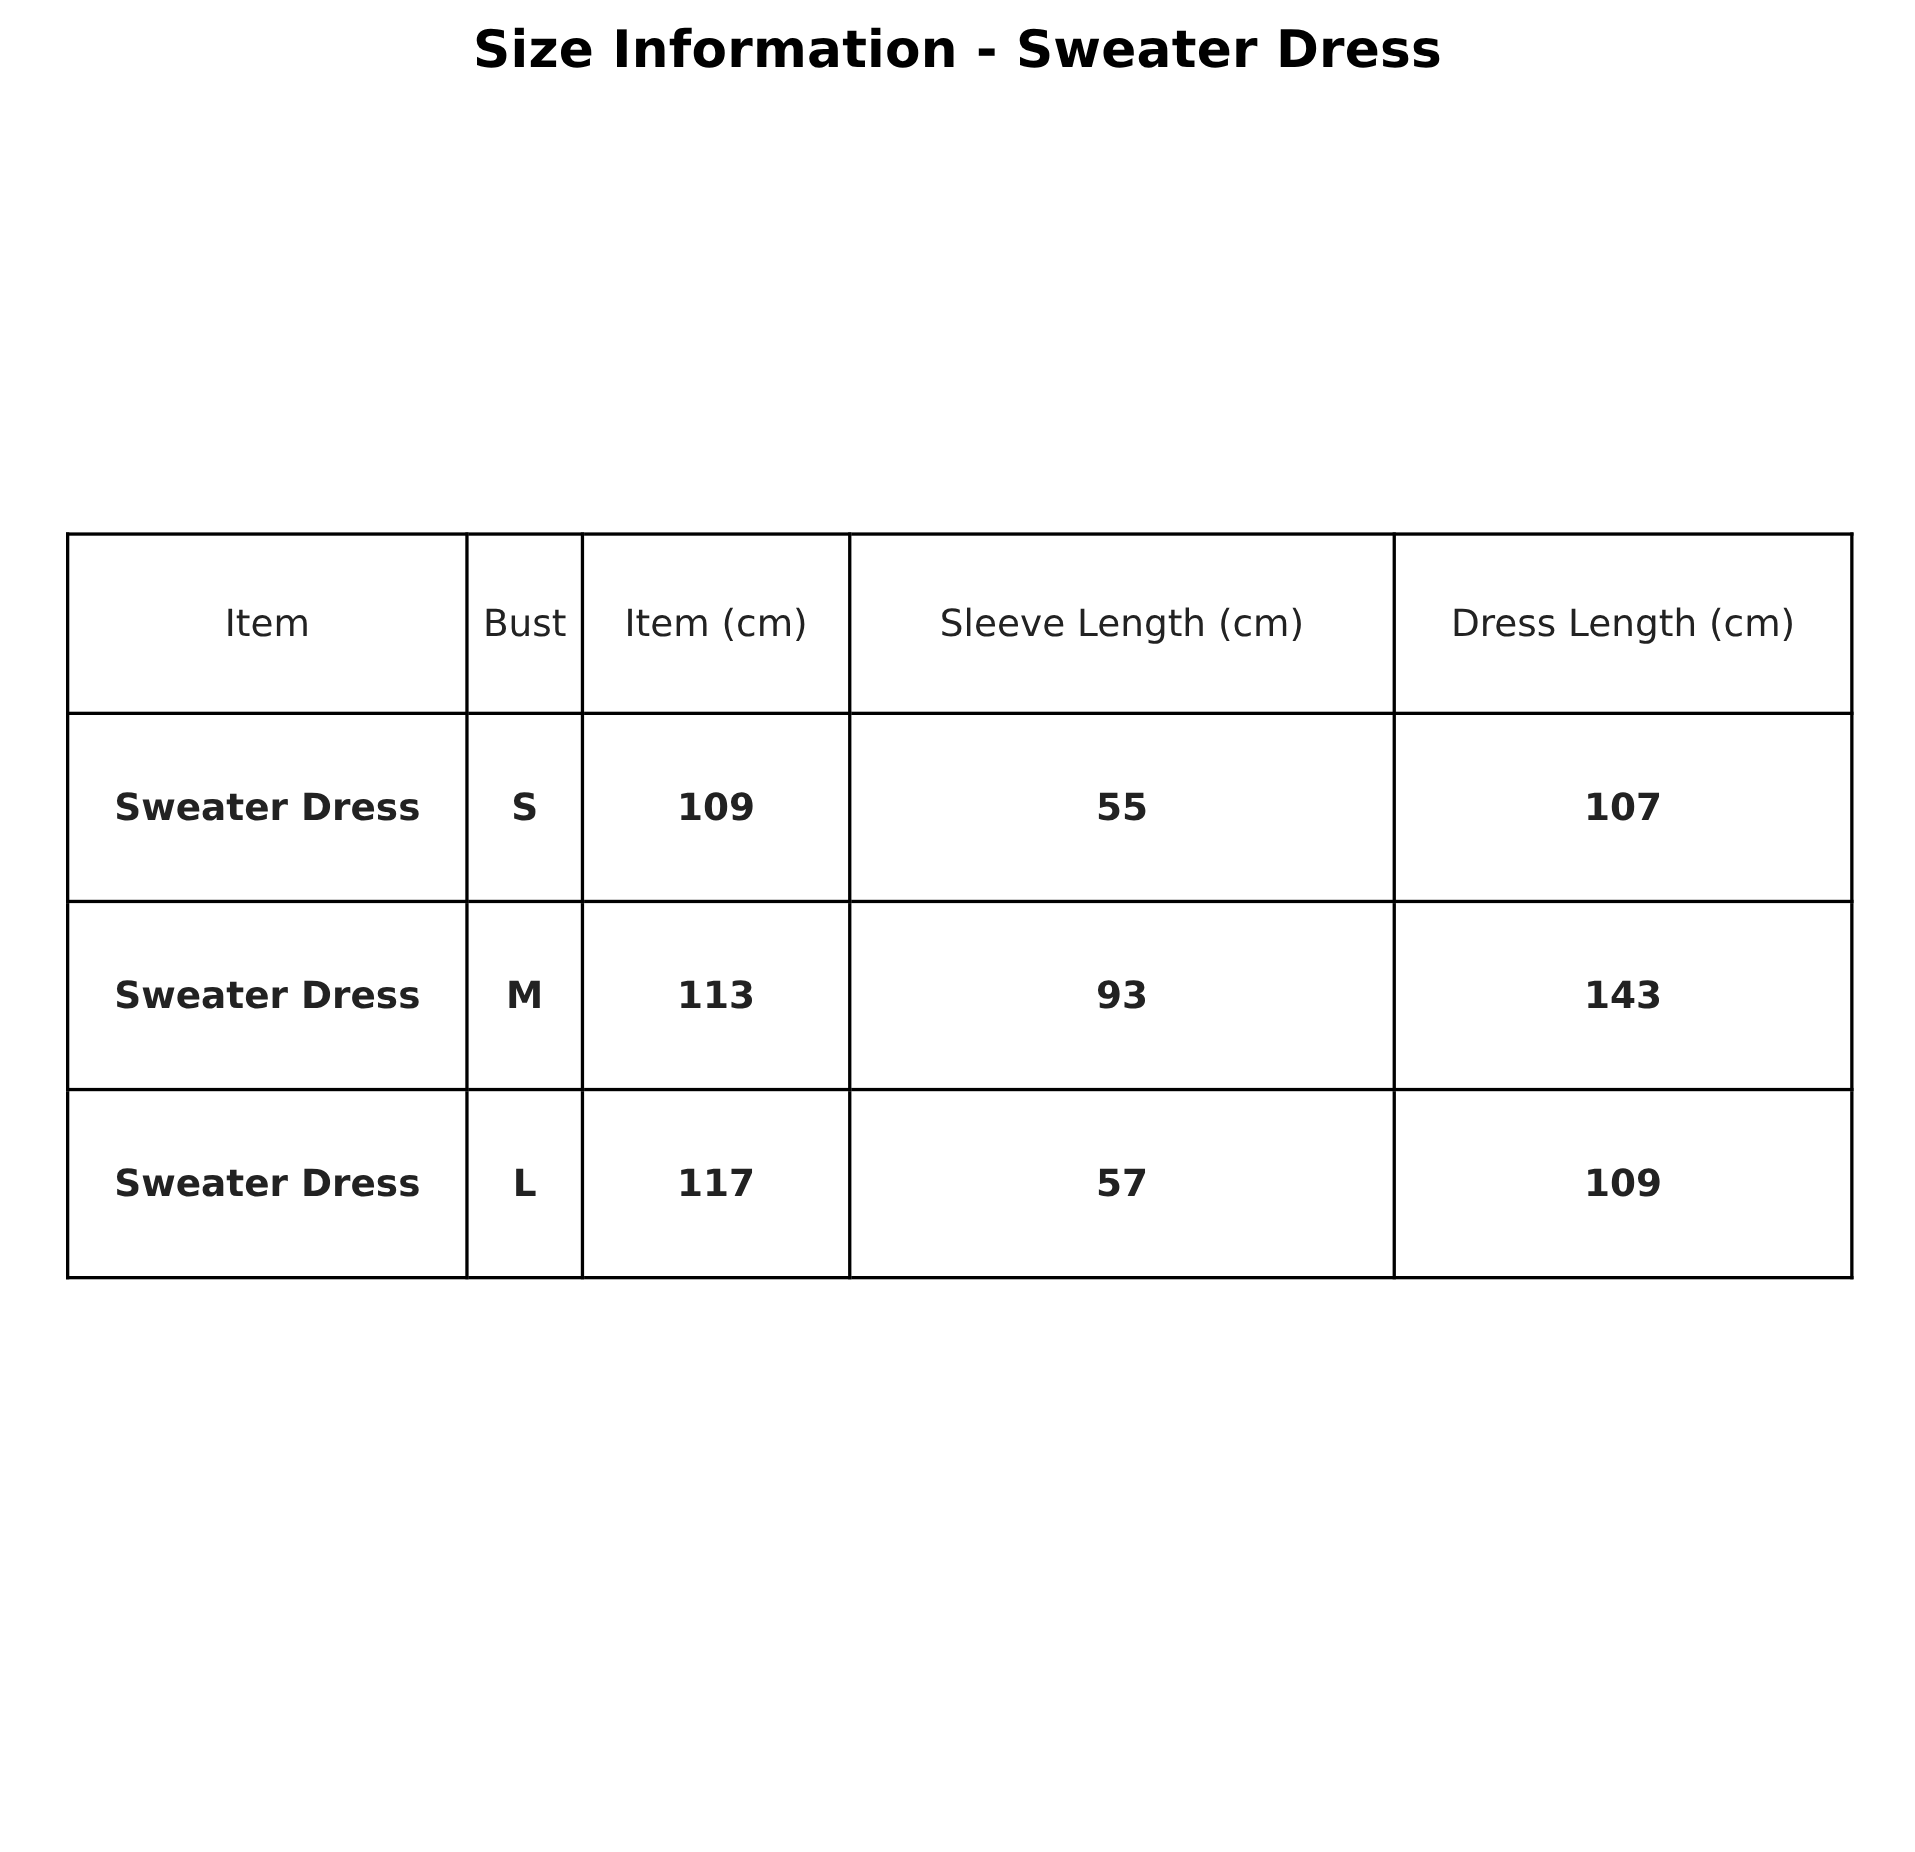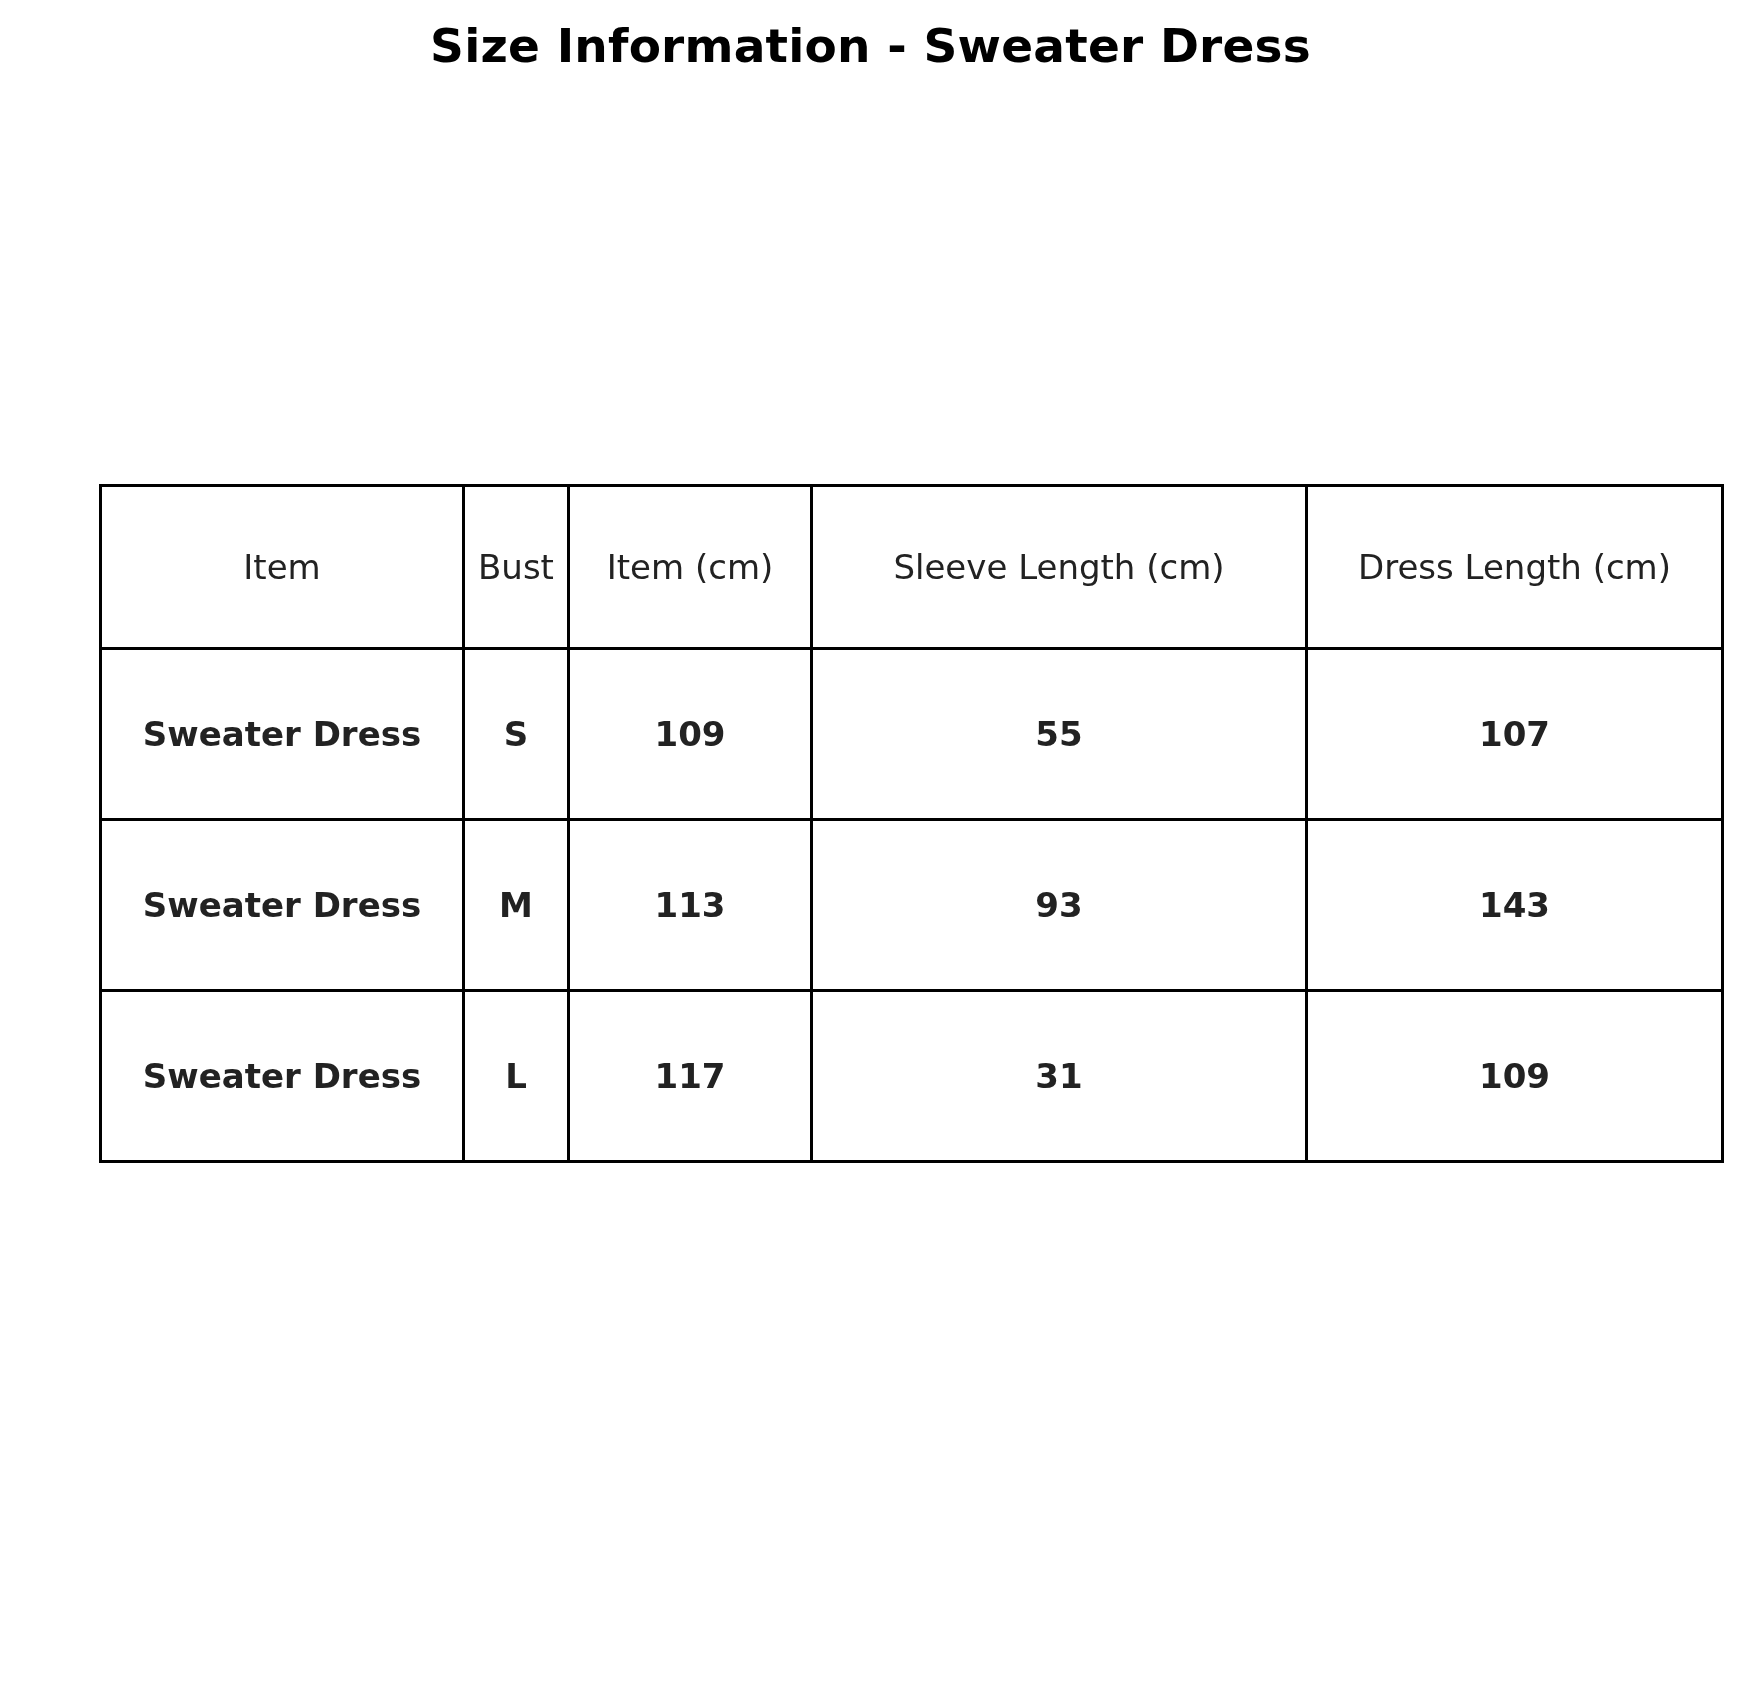--- a/index.html
+++ b/index.html
@@ -30,21 +30,20 @@
     font-size: 47px;
     font-weight: bold;
     letter-spacing: 0.2px;
     color: #000000;
   }
   .table-wrap {
     position: absolute;
     top: 484px;
     left: 60px;
     width: 1622px;
-    margin-left: 39px;
   }
   table.size-table {
     border-collapse: collapse;
     width: 1622px;
     table-layout: fixed;
     border: 3px solid #000000;
   }
   table.size-table td,
   table.size-table th {
     border: 3px solid #000000;
@@ -114,21 +113,21 @@
           <td>Sweater Dress</td>
           <td>M</td>
           <td>113</td>
           <td>93</td>
           <td>143</td>
         </tr>
         <tr>
           <td>Sweater Dress</td>
           <td>L</td>
           <td>117</td>
-          <td>31</td>
+          <td>57</td>
           <td>109</td>
         </tr>
       </tbody>
     </table>
   </div>
 
 
 </div>
 
 </body></html>

